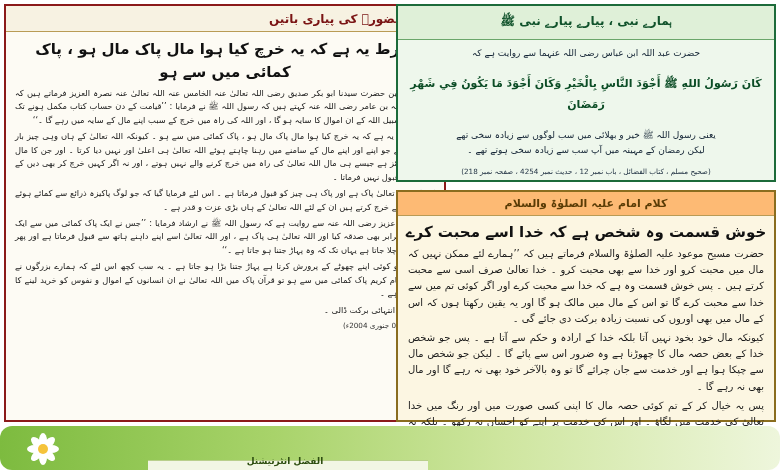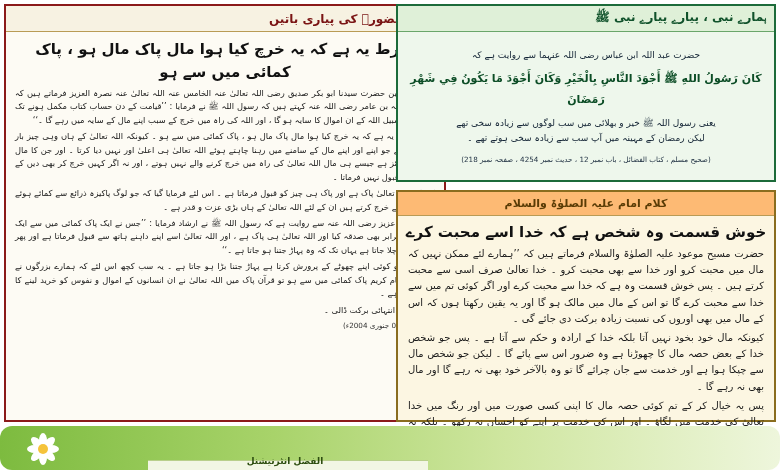--- a/index.html
+++ b/index.html
@@ -57,34 +57,34 @@
     position:absolute;left:396px;top:4px;width:380px;height:418px;
   }
   .box-green{
     position:relative;
     width:100%;height:178px;
     border:2px solid #1c6b3a;
     background:#eef7ec;
     box-sizing:border-box;
   }
   .box-green .hdr{
-    height:26px;background:#dff0d8;border-bottom:1px solid #6aa66a;
-    display:flex;align-items:center;justify-content:flex-end;
+    height:34px;background:#dff0d8;border-bottom:1px solid #6aa66a;
+    display:flex;align-items:center;justify-content:center;
     padding:0 8px;box-sizing:border-box;
   }
   .box-green .hdr .ttl{
     direction:rtl;font-size:12px;font-weight:bold;color:#10522b;
   }
   .box-green .inner{
     direction:rtl;text-align:center;
-    padding:16px 12px;font-size:9px;line-height:1.75;color:#123;
+    padding:6px 12px;font-size:9px;line-height:1.75;color:#123;
   }
   .arabic{
     font-size:11px;color:#0c4d26;font-weight:bold;line-height:1.9;
-    margin:5px 0;
+    margin:12px 0;
   }
   .box-green .ref{
     direction:rtl;font-size:7.2px;color:#234;margin-top:7px;
   }
   .box-gold{
     position:relative;
     margin-top:8px;
     width:100%;height:232px;
     border:2px solid #8a6d1f;
     background:#fcf6e2;

